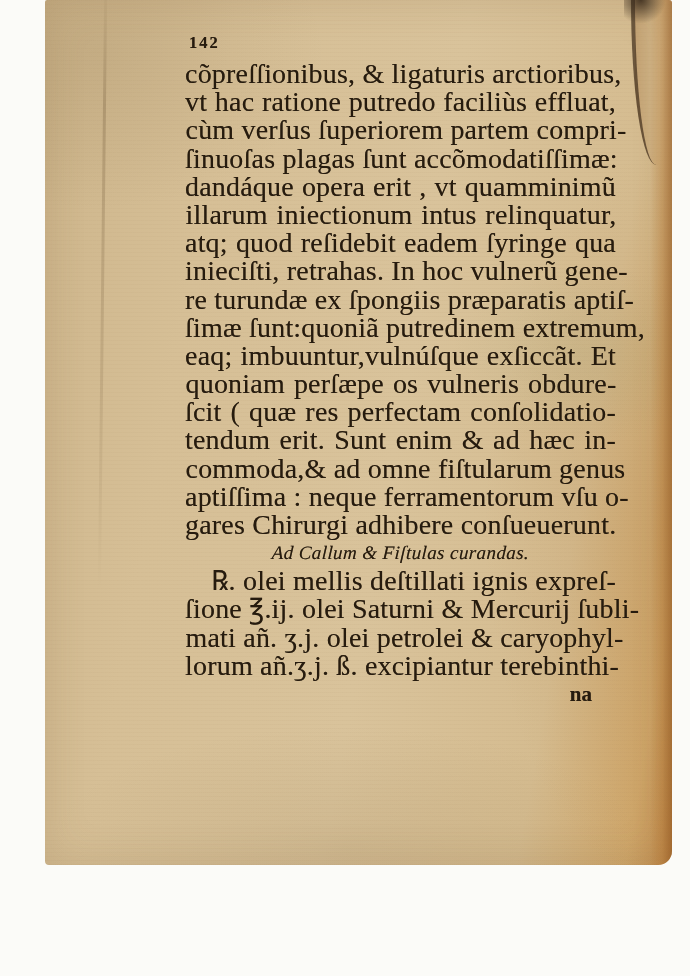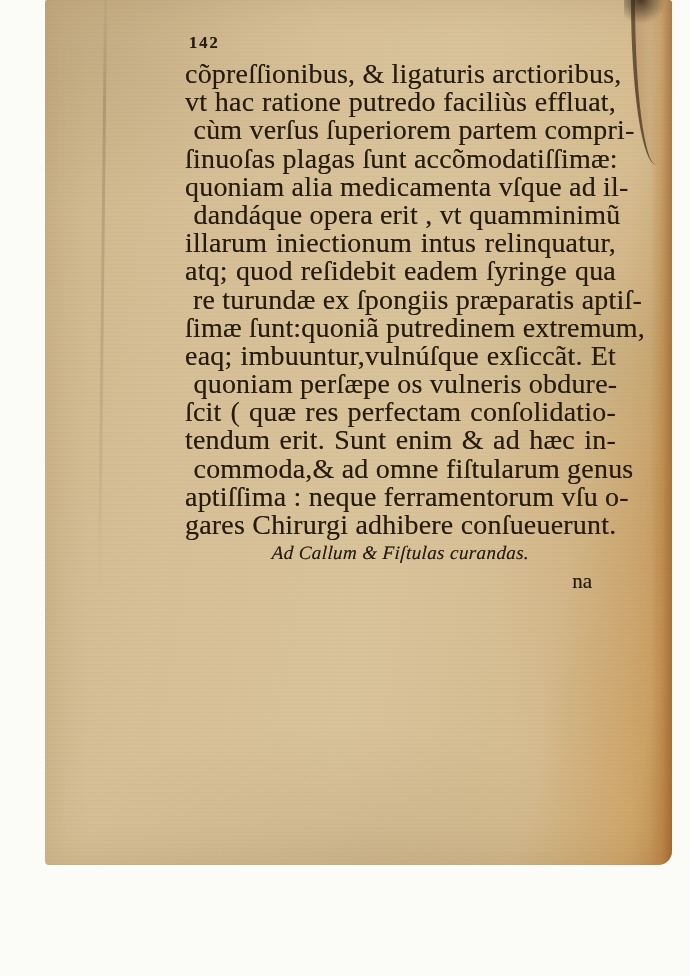--- a/index.html
+++ b/index.html
@@ -89,42 +89,42 @@
   .bl {
     font-size:28px;
     line-height:28.2px;
     height:28.2px;
     white-space:nowrap;
     text-align:justify;
     text-align-last:justify;
     letter-spacing:0.2px;
     overflow:visible;
   }
-  .bl:nth-child(3n)   { transform:translateX(0.5px);margin-left:8px; }
+  .bl:nth-child(3n)   { transform:translateX(0.5px); }
   .bl:nth-child(4n+1) { transform:translateY(0.4px); }
 
   .section-heading {
     font-size:19px;
     font-style:italic;
     text-align:center;
     line-height:28px;
     height:28px;
     letter-spacing:0.4px;
     transform:skewX(-3deg);
   }
 
   .recipe .bl:first-child { text-indent:26px; }
 
   .catchword-row {
     height:28.2px;
     font-size:21px;
     line-height:28.2px;
     text-align:right;
     padding-right:24px;
-    font-weight:400;
+    font-weight:700;
   }
 </style>
 </head>
 <body>
 
 <div class="scan">
   <div class="paper">
     <div class="fold-line"></div>
     <div class="edge-right"></div>
     <div class="page-curl"></div>
@@ -134,35 +134,41 @@
 
       <div class="header-row">
         <span class="page-number">142</span>
       </div>
 
       <div class="body-text">
         <div class="bl">cõpreſſionibus, &amp; ligaturis arctioribus,</div>
         <div class="bl">vt hac ratione putredo faciliùs effluat,</div>
         <div class="bl">cùm verſus ſuperiorem partem compri-</div>
         <div class="bl">ſinuoſas plagas ſunt accõmodatiſſimæ:</div>
-        <div class="bl">quoniam alia medicamenta vſque ad il-</div>
         <div class="bl">dandáque opera erit , vt quamminimũ</div>
         <div class="bl">illarum iniectionum intus relinquatur,</div>
         <div class="bl">atq; quod reſidebit eadem ſyringe qua</div>
+        <div class="bl">inieciſti, retrahas. In hoc vulnerũ gene-</div>
         <div class="bl">re turundæ ex ſpongiis præparatis aptiſ-</div>
         <div class="bl">ſimæ ſunt:quoniã putredinem extremum,</div>
         <div class="bl">eaq; imbuuntur,vulnúſque exſiccãt.  Et</div>
         <div class="bl">quoniam perſæpe os vulneris obdure-</div>
         <div class="bl">ſcit ( quæ res perfectam conſolidatio-</div>
         <div class="bl">tendum erit.  Sunt enim &amp; ad hæc in-</div>
         <div class="bl">commoda,&amp; ad omne fiſtularum genus</div>
         <div class="bl">aptiſſima : neque ferramentorum vſu o-</div>
         <div class="bl">gares Chirurgi adhibere conſueuerunt.</div>
       </div>
 
       <div class="section-heading">Ad Callum &amp; Fiſtulas curandas.</div>
 
+      <div class="body-text recipe">
+        <div class="bl">℞. olei mellis deſtillati ignis expreſ-</div>
+        <div class="bl">ſione ℥.ij. olei Saturni &amp; Mercurij ſubli-</div>
+        <div class="bl">mati añ. ʒ.j. olei petrolei &amp; caryophyl-</div>
+        <div class="bl">lorum añ.ʒ.j. ß. excipiantur terebinthi-</div>
+      </div>
 
       <div class="catchword-row">na</div>
 
     </div>
   </div>
 </div>
 
 </body></html>

